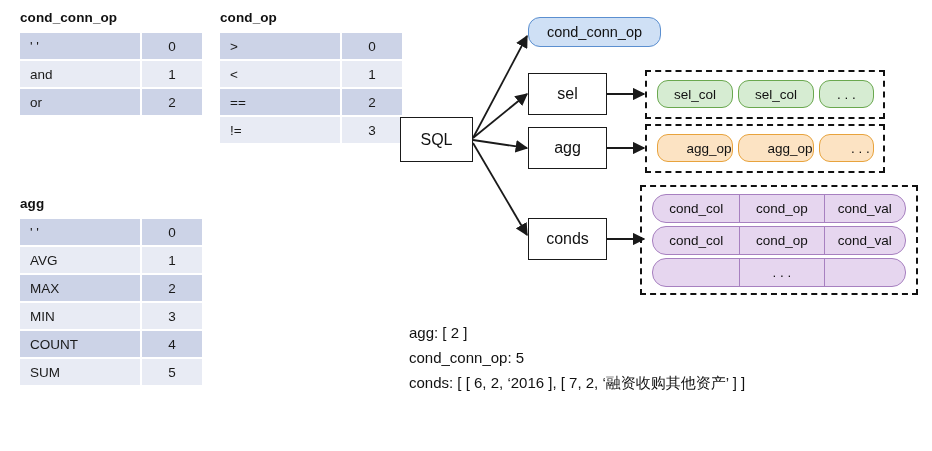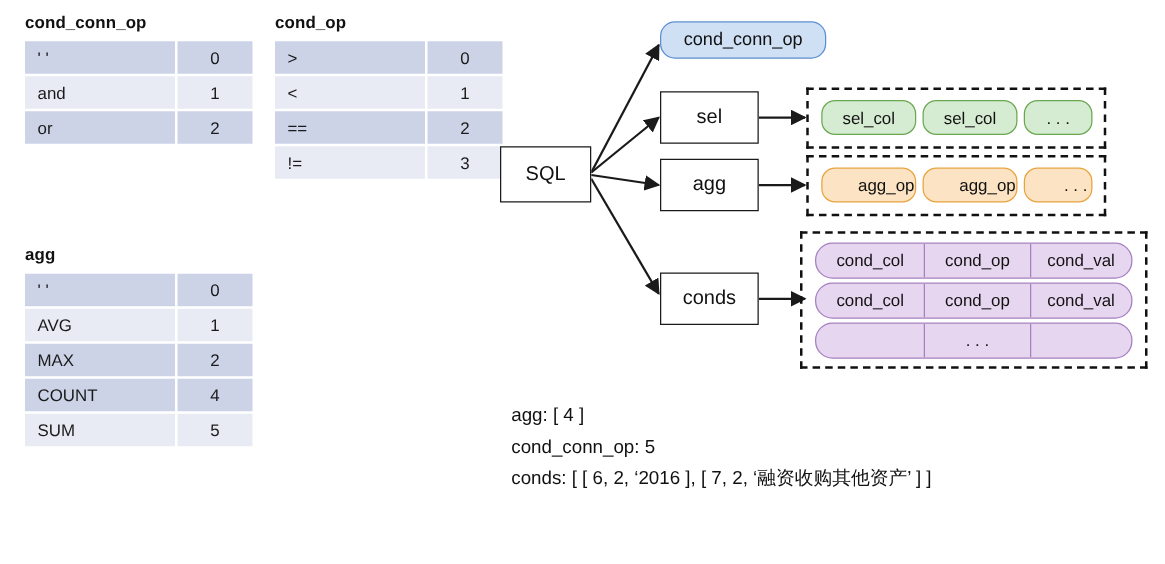--- a/index.html
+++ b/index.html
@@ -190,20 +190,24 @@
           <td class="v">0</td>
         </tr>
         <tr class="even">
           <td class="k">AVG</td>
           <td class="v">1</td>
         </tr>
         <tr class="odd">
           <td class="k">MAX</td>
           <td class="v">2</td>
         </tr>
+        <tr class="even">
+          <td class="k">MIN</td>
+          <td class="v">3</td>
+        </tr>
         <tr class="odd">
           <td class="k">COUNT</td>
           <td class="v">4</td>
         </tr>
         <tr class="even">
           <td class="k">SUM</td>
           <td class="v">5</td>
         </tr>
       </tbody>
     </table>
@@ -290,18 +294,18 @@
     </div>
 
     <div class="condrow" style="left:652px; top:258px; width:254px; height:29px;">
       <div class="cell" style="width:88px;"></div>
       <div class="cell" style="width:85px;">. . .</div>
       <div class="cell" style="width:81px;"></div>
     </div>
   </div>
 
   <div class="caption" style="left:409px; top:320px;">
-    <div>agg: [ 4 ]</div>
+    <div>agg: [ 2 ]</div>
     <div>cond_conn_op: 5</div>
     <div>conds: [ [ 6, 2, ‘2016 ], [ 7, 2, ‘融资收购其他资产’ ] ]</div>
   </div>
 
 </div>
 
 </body></html>

